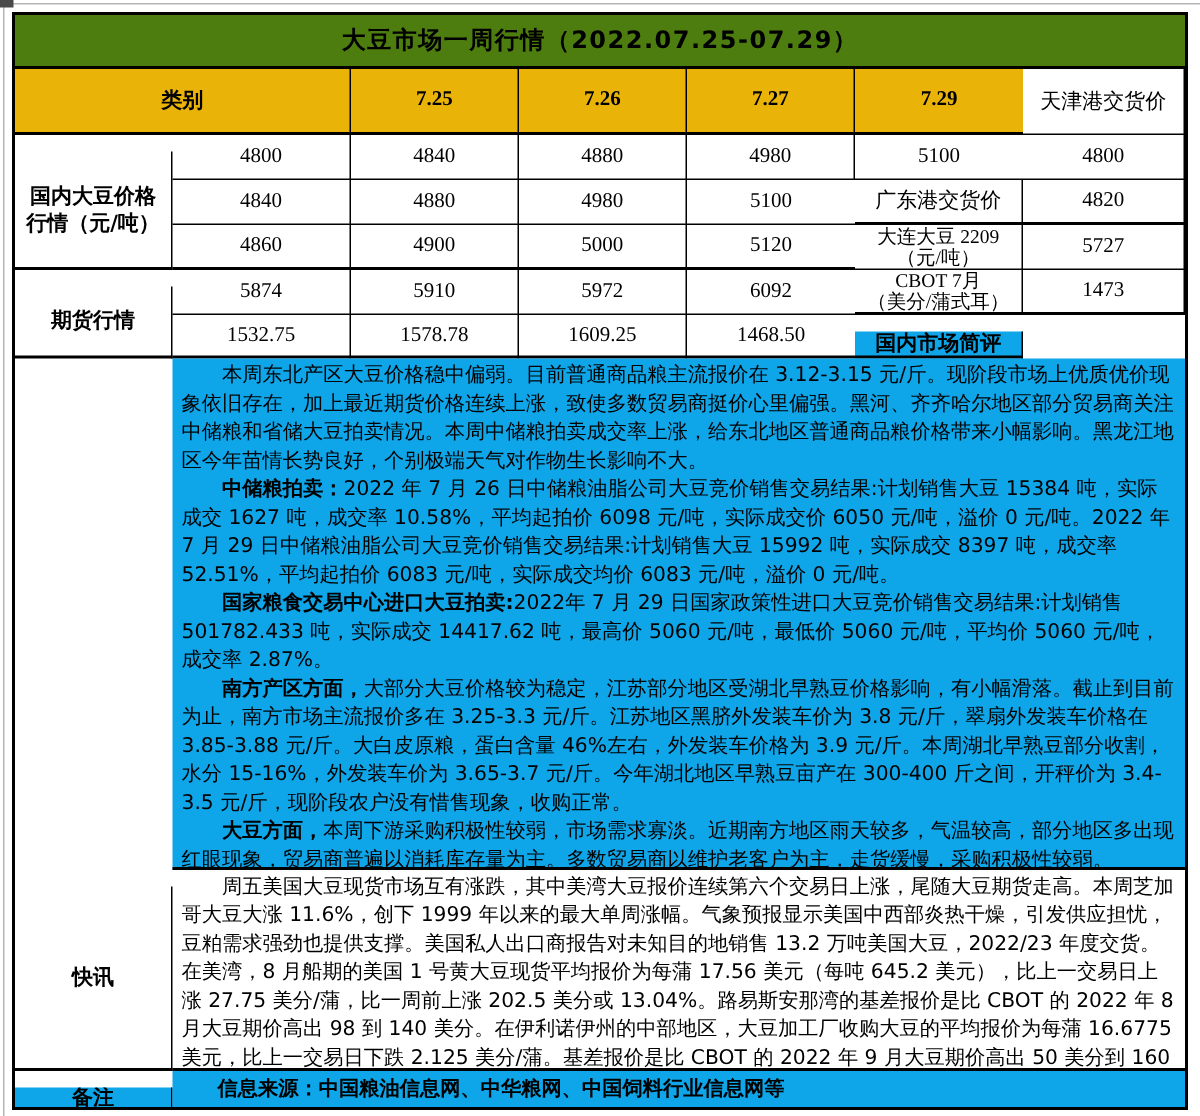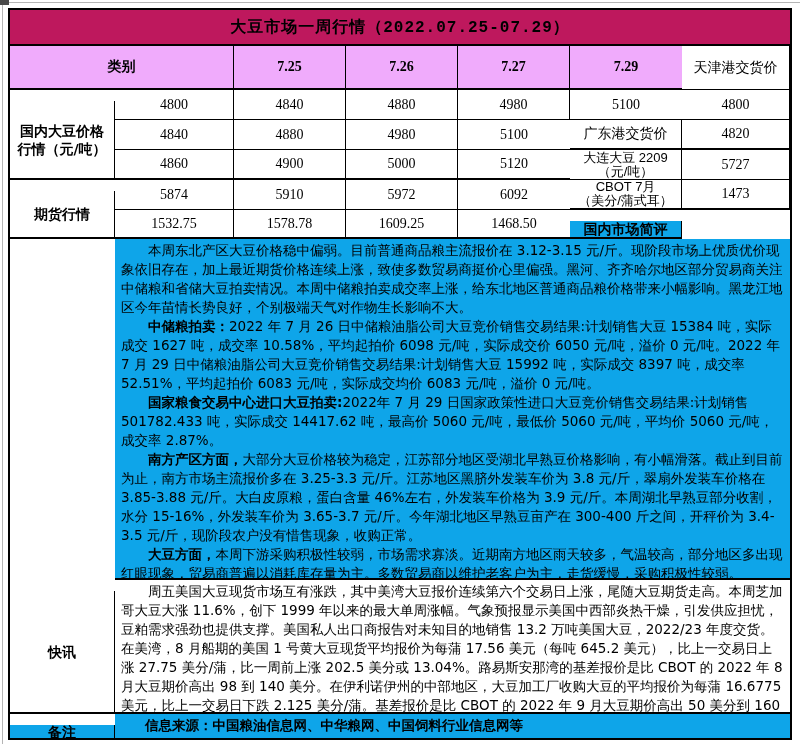--- a/index.html
+++ b/index.html
@@ -21,30 +21,30 @@
     background:#fff;
   }
   .cell{
     border-right:1px solid #000;border-bottom:1px solid #000;
     display:flex;align-items:center;justify-content:center;
     box-sizing:border-box;overflow:hidden;
   }
   .last-col{border-right:none;}
   .last-row{border-bottom:none;}
   .thick-b{border-bottom-width:2px;}
-  .bg-title{background:#be185d;font-family:Liberation Mono, monospace;}
-  .bg-head{background:#f0abfc;text-align:right;}
+  .bg-title{background:#4d7c0f;}
+  .bg-head{background:#eab308;text-align:right;}
   .bg-sec{background:#0ea5e9;}
 
   .title-cell{grid-column:1/8;font-size:16px;font-weight:bold;letter-spacing:1px;}
   .cat-cell{grid-column:1/3;font-weight:bold;font-size:14px;}
   .date-cell{font-weight:bold;font-size:14px;font-family:"Liberation Serif","DejaVu Serif",serif;}
   .label-bold{font-weight:bold;font-size:14px;text-align:center;line-height:18px;margin-top:11px;}
   .sub-label{font-size:14px;}
-  .sub-label-2l{font-size:13px;line-height:14px;text-align:center;font-family:Liberation Sans, sans-serif;}
+  .sub-label-2l{font-size:13px;line-height:14px;text-align:center;font-family:Liberation Serif, serif;}
   .num{font-family:Liberation Serif, serif;font-size:14px;}
   .span3{grid-row:3/6;}
   .span2{grid-row:6/8;}
   .textblock{
     grid-column:2/8;display:block;text-align:left;
     font-size:13.5px;line-height:19px;padding:2px 6px 0 6px;
   }
   .textblock p{margin:0;text-indent:2em;}
   .note-cell{
     grid-column:2/8;justify-content:flex-start;padding-left:30px;

